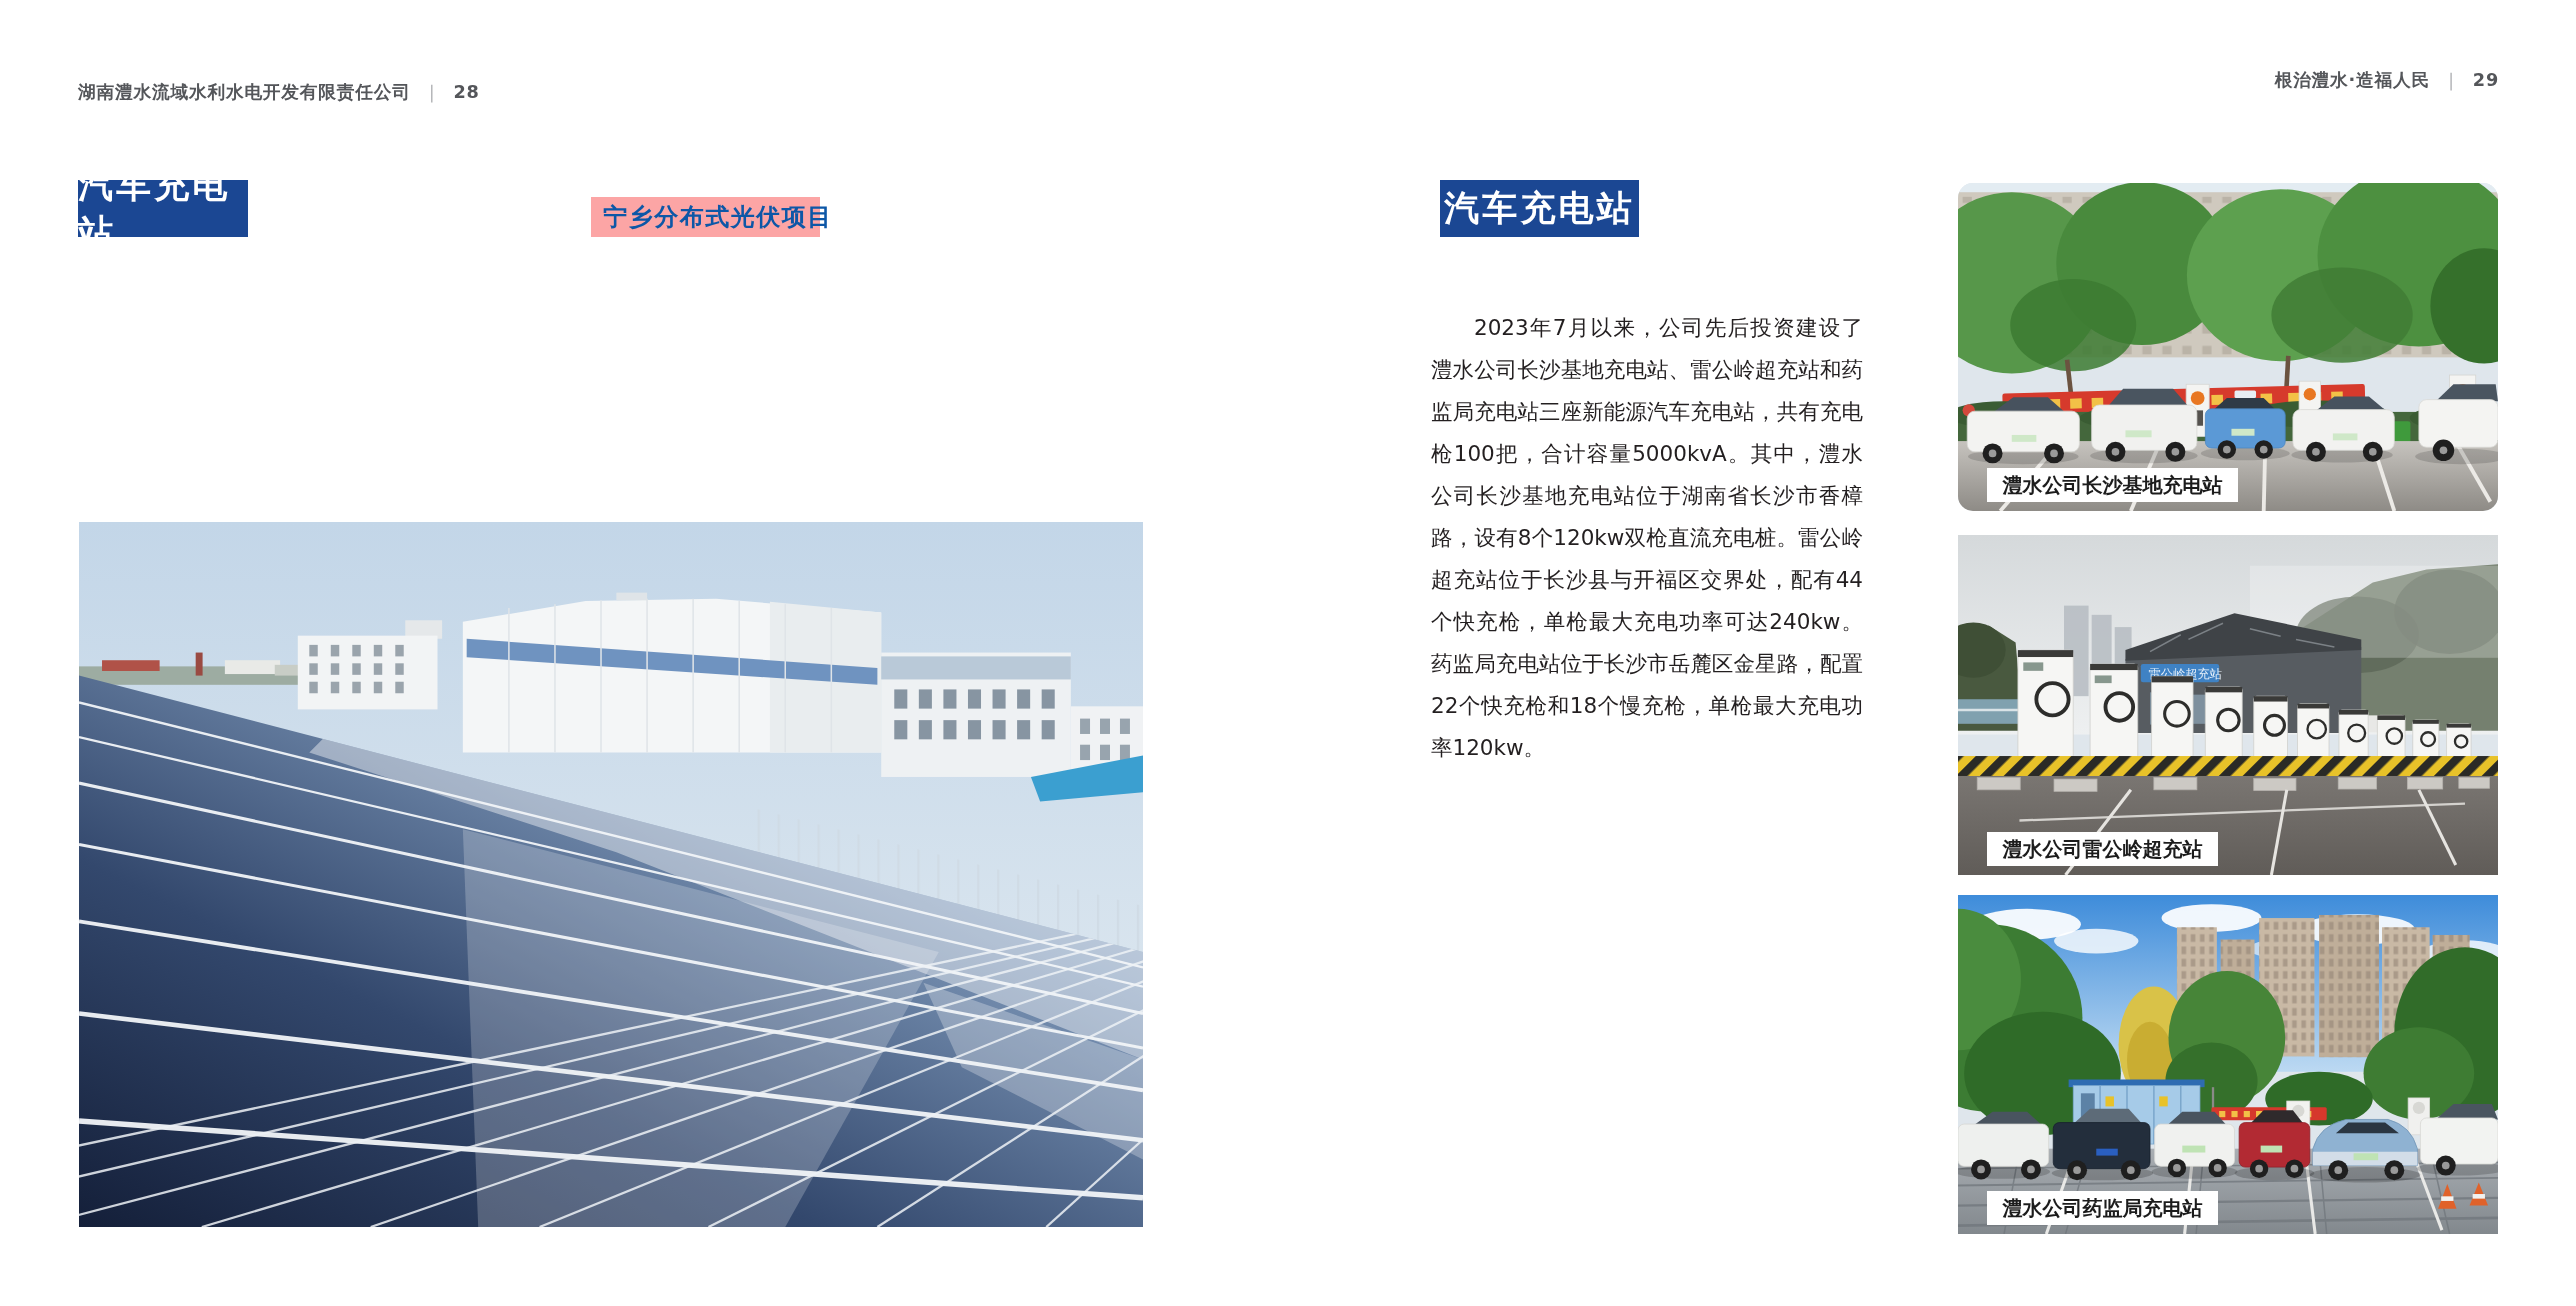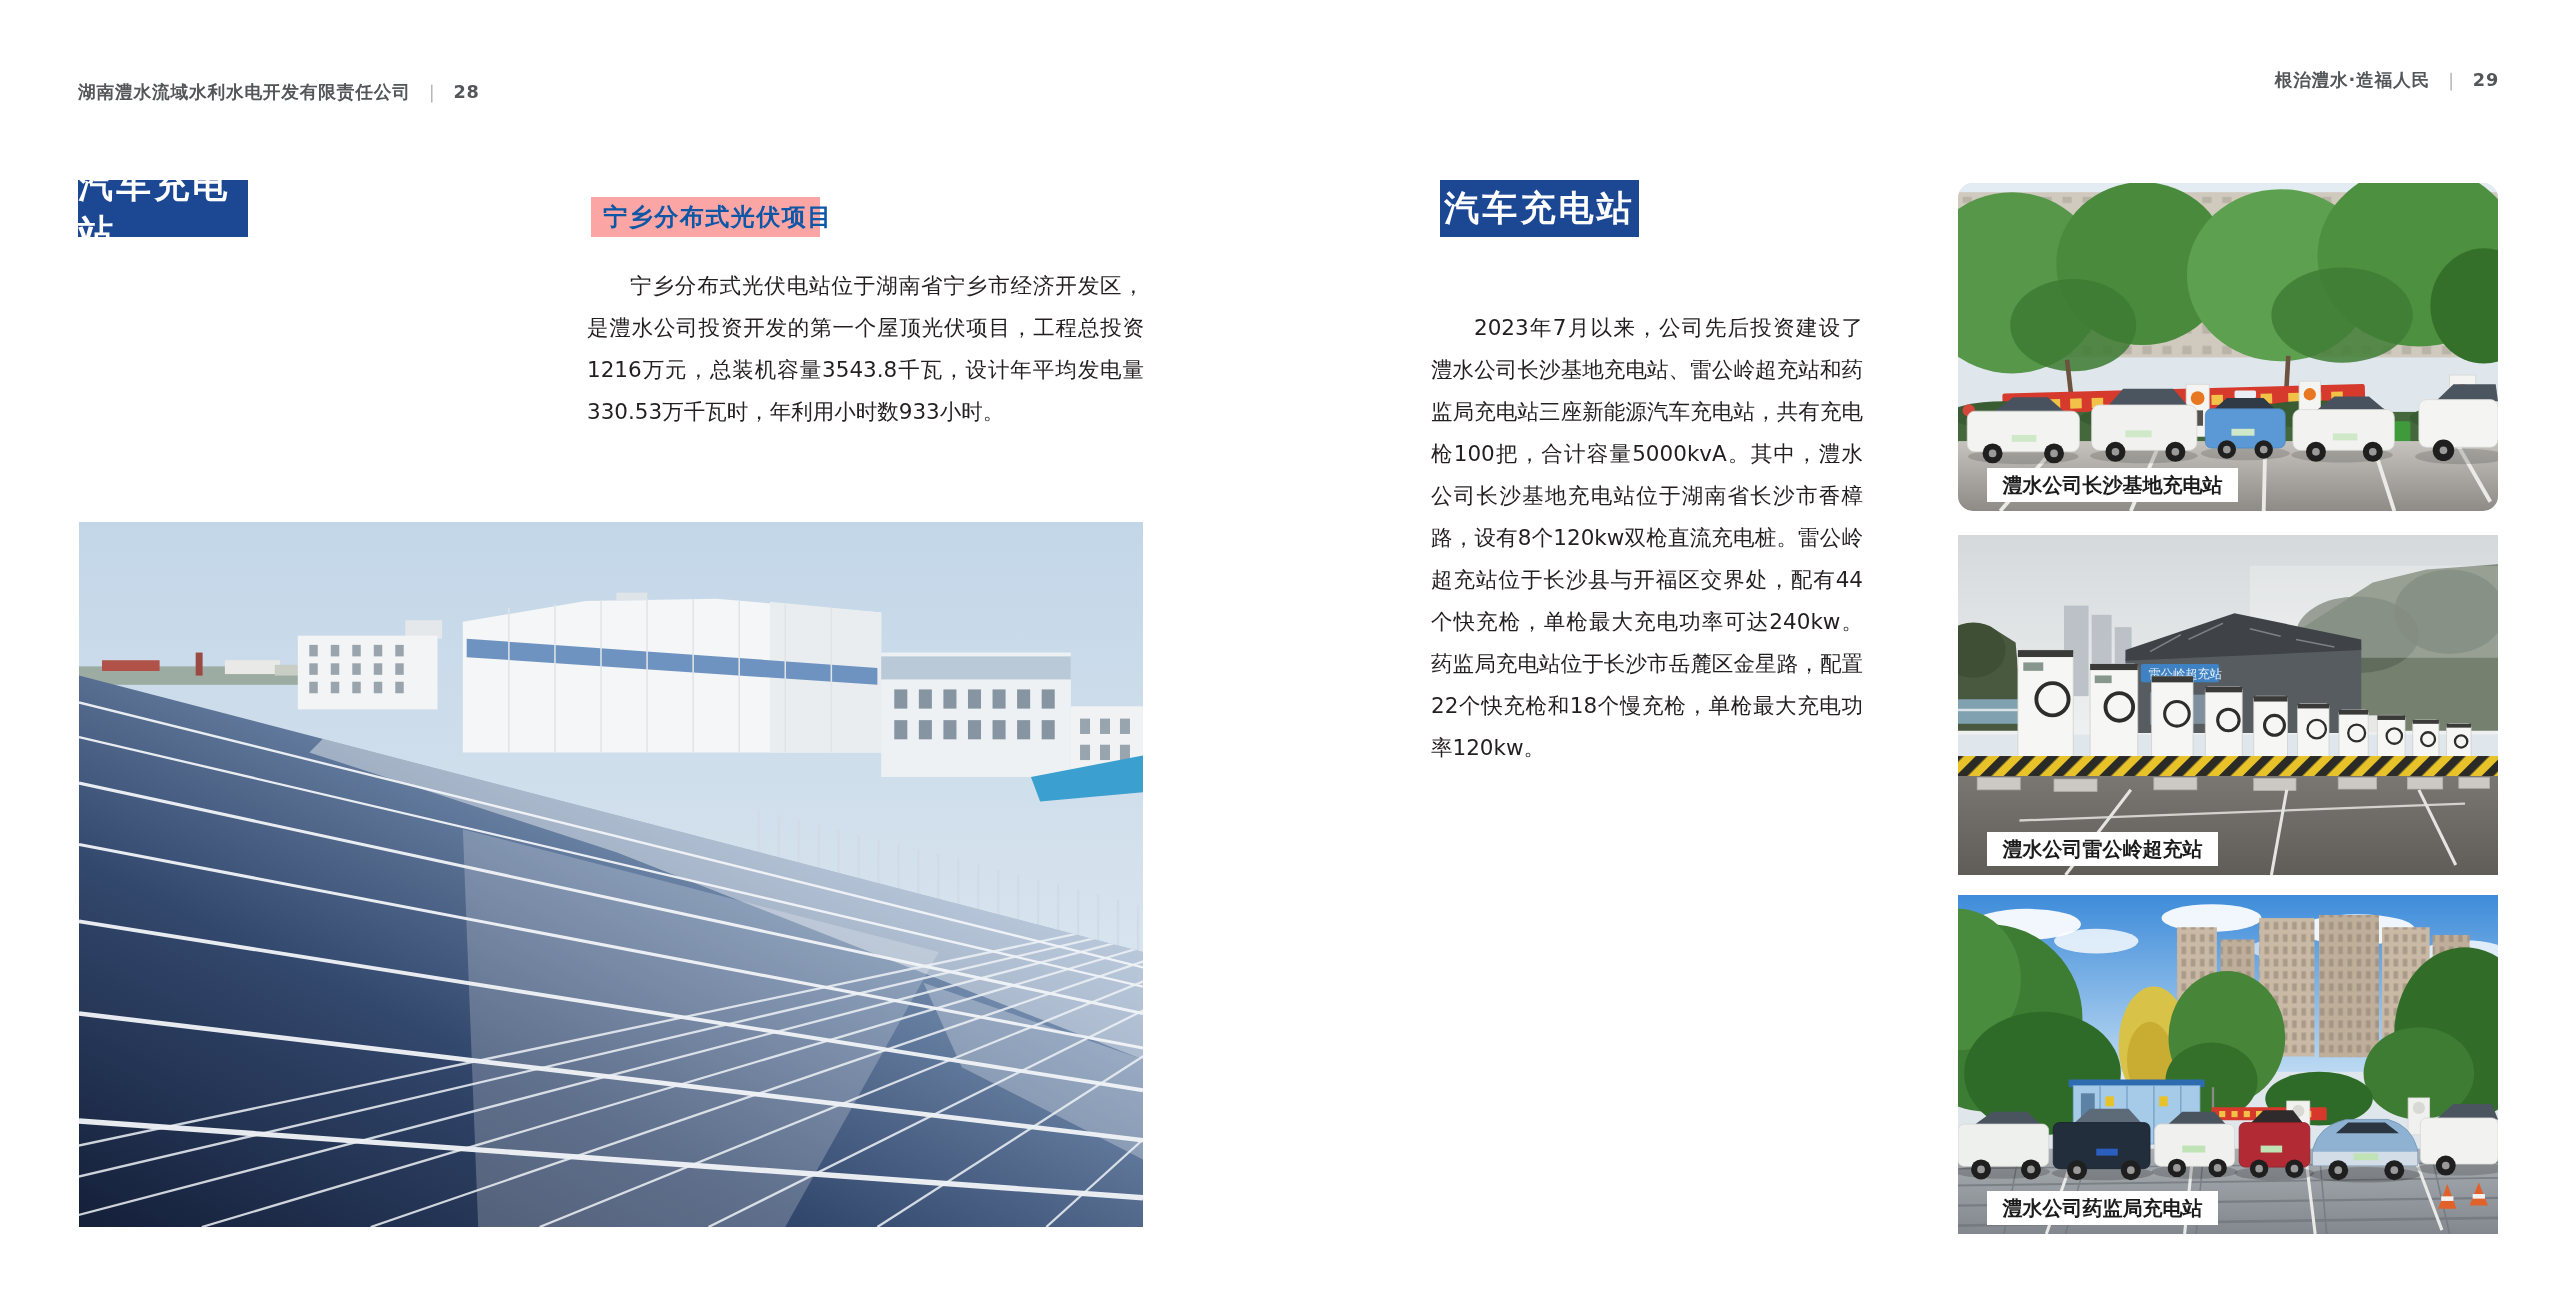--- a/index.html
+++ b/index.html
@@ -51,21 +51,20 @@
 
   <div class="runhead runhead-left">
     <span>湖南澧水流域水利水电开发有限责任公司</span><span class="sep">｜</span><span>28</span>
   </div>
   <div class="runhead runhead-right">
     <span>根治澧水·造福人民</span><span class="sep">｜</span><span>29</span>
   </div>
 
   <div class="title-box" id="solar-title">汽车充电站</div>
   <div class="subsection">宁乡分布式光伏项目</div>
-  <p class="body-text" id="solar-para">宁乡分布式光伏电站位于湖南省宁乡市经济开发区，是澧水公司投资开发的第一个屋顶光伏项目，工程总投资1216万元，总装机容量3543.8千瓦，设计年平均发电量330.53万千瓦时，年利用小时数933小时。</p>
 
   <figure class="photo" id="solar-photo" style="margin:0;">
     <svg viewBox="0 0 1386 918" preserveAspectRatio="none">
       <defs>
         <linearGradient id="skyg" x1="0" y1="0" x2="0" y2="1">
           <stop offset="0" stop-color="#c3d6e8"></stop>
             <stop offset="0.7" stop-color="#dbe6ef"></stop>
             <stop offset="1" stop-color="#edf2f6"></stop>
         </linearGradient>
         <linearGradient id="panelg" x1="0" y1="1" x2="0.95" y2="0">

